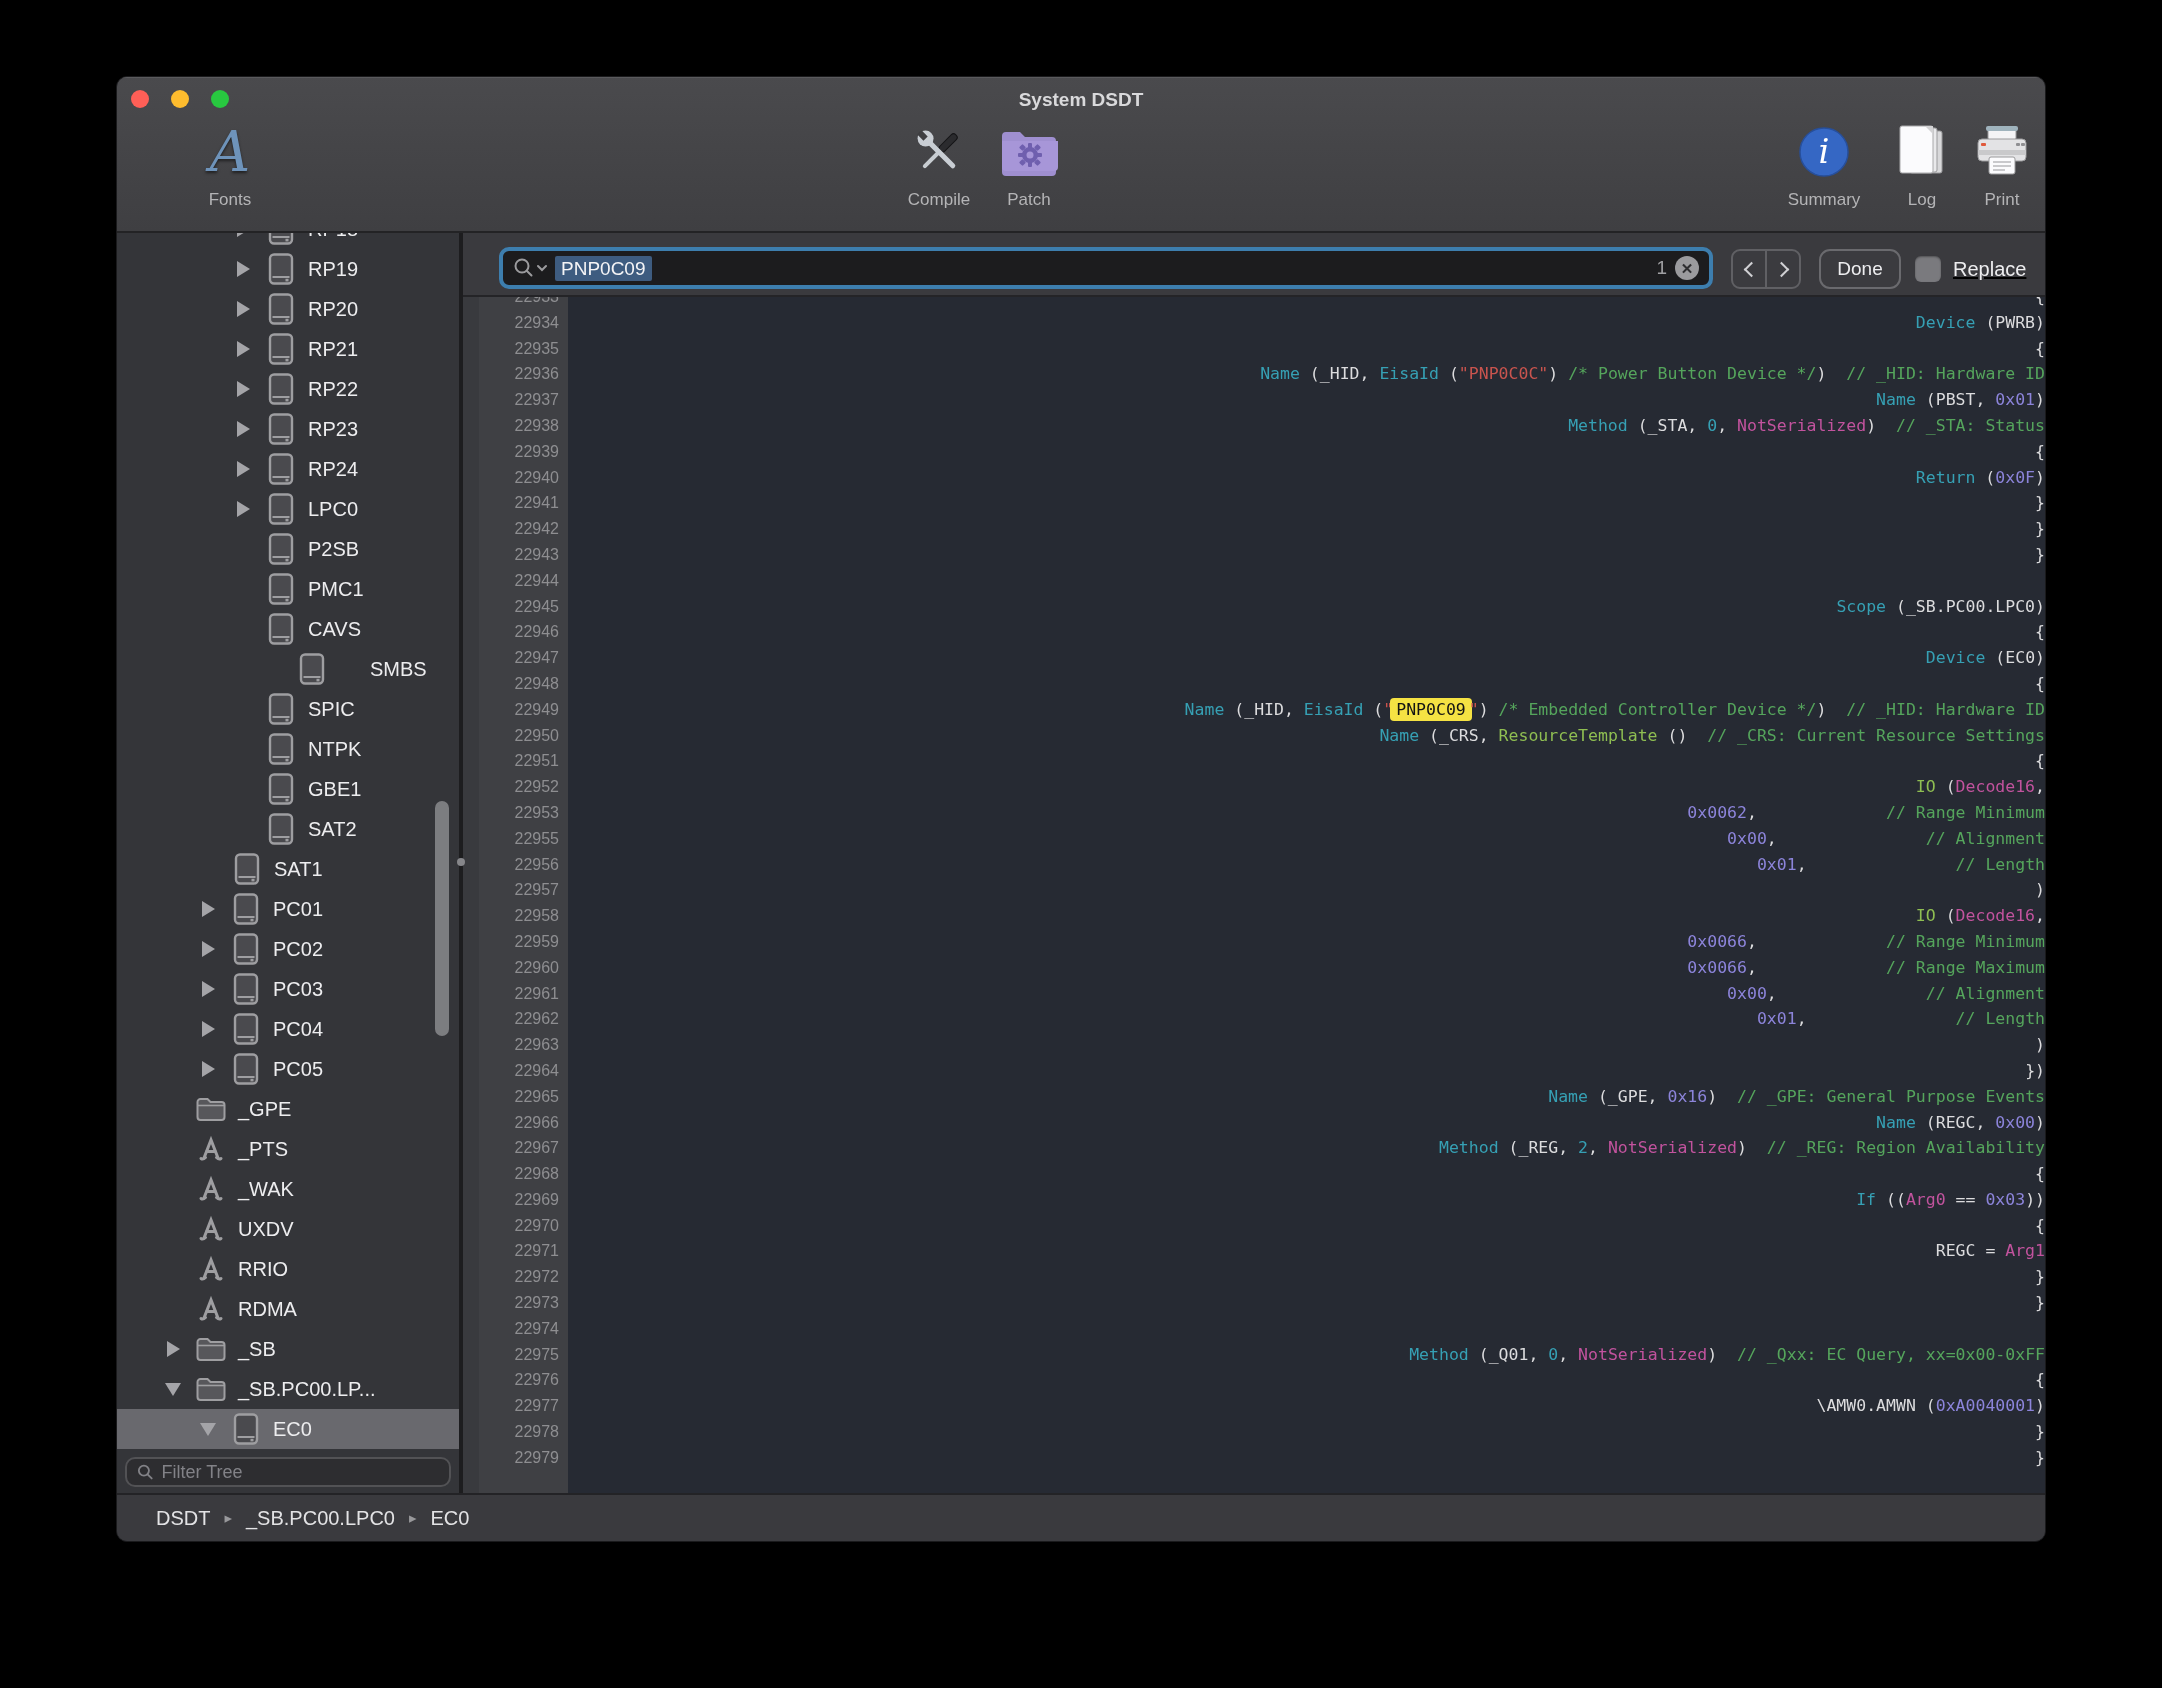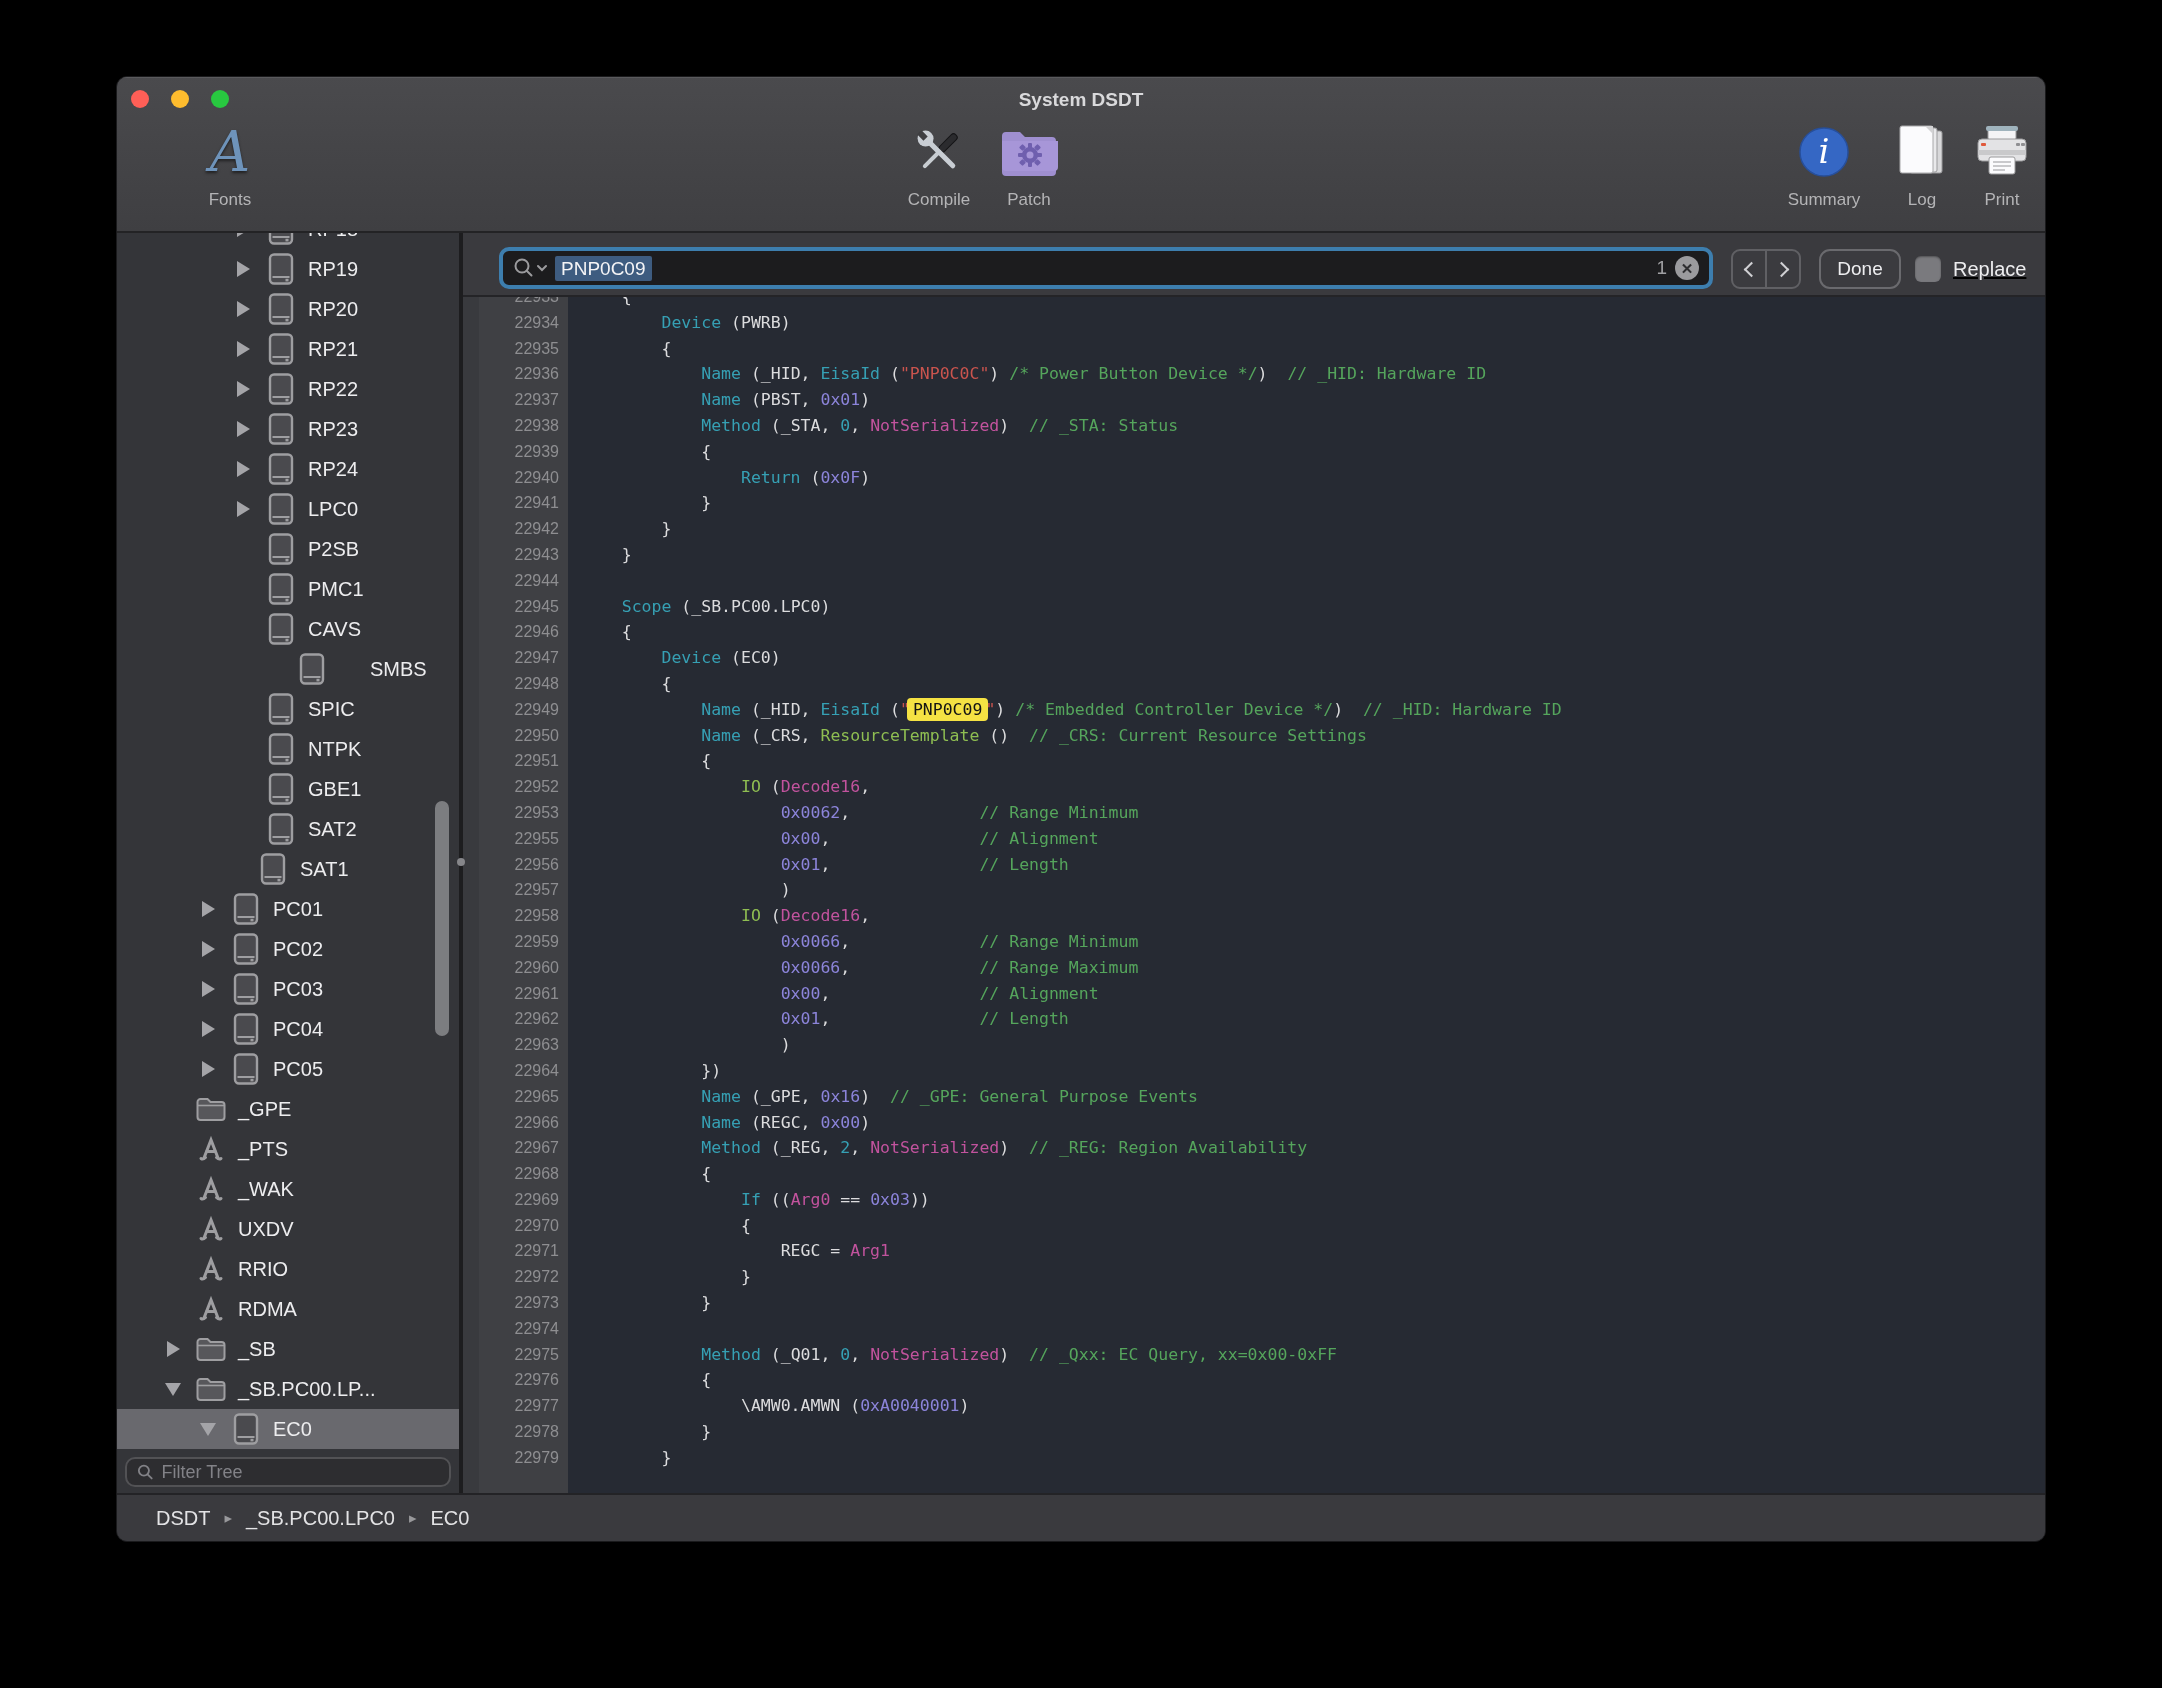--- a/index.html
+++ b/index.html
@@ -70,21 +70,21 @@
   .donebtn{position:absolute;left:1356px;top:16px;width:82px;height:40px;border:2px solid #6a6a6e;border-radius:11px;
            background:#3b3b3f;color:#ededef;font-size:19px;display:flex;align-items:center;justify-content:center;}
   .repl{position:absolute;left:1452px;top:16px;height:40px;display:flex;align-items:center;gap:12px;text-decoration:underline;}
   .checkbox{width:26px;height:26px;border-radius:6px;background:#7a7a7e;box-shadow:inset 0 1px 2px rgba(0,0,0,.35);}
   .repl .rlabel{font-size:20px;color:#ededef;}
   .codewrap{position:absolute;left:0;top:64px;right:0;bottom:0;background:var(--code-bg);overflow:hidden;}
   .leftstrip{position:absolute;left:0;top:0;bottom:0;width:16px;background:#393a3e;}
   .codearea{position:absolute;left:16px;top:0;right:0;bottom:0;overflow:hidden;}
   .gutterbg{position:absolute;left:0;top:0;bottom:0;width:89px;background:var(--gutter);}
   .lines{position:relative;margin-top:-13px;font-family:"DejaVu Sans Mono","Liberation Mono",monospace;font-size:16.5px;}
-  .crow{display:flex;height:25.8px;line-height:25.8px;}
+  .crow{display:flex;height:25.8px;line-height:25.8px;justify-content:space-between;}
   .ln{flex:0 0 89px;padding-right:9px;text-align:right;color:#8e8e91;font-size:16px;
       font-family:"Liberation Sans",sans-serif;}
   .lt{padding-left:14px;white-space:pre;}
   .tk-p{color:#dcdcde;} .tk-k{color:#36a0b4;} .tk-c{color:#55a55c;} .tk-s{color:#c9544e;}
   .tk-n{color:#8c84da;} .tk-m{color:#c2539e;} .tk-g{color:#8fbe52;}
   .tk-h{background:#f5e243;color:#141414;border-radius:4px;padding:2px 6px;margin:0 -3px;}
   
   .crumb{position:absolute;left:0;right:0;bottom:0;height:48px;background:var(--crumb);border-top:2px solid #232326;
          display:flex;align-items:center;padding-left:39px;gap:14px;font-size:20px;color:#e3e3e5;}
   .crumbsep{color:#98989b;font-size:15px;}
@@ -385,21 +385,21 @@
               <span class="disc"></span>
               <span class="nicon">
                 <svg width="26" height="32" viewBox="0 0 26 32">
                   <rect x="2" y="1.5" width="22" height="29" rx="4" fill="#4a4a4e" stroke="#9e9ea1" stroke-width="2.4"></rect>
                   <line x1="4.5" y1="24" x2="21.5" y2="24" stroke="#9e9ea1" stroke-width="2"></line>
                   <rect x="17.5" y="25.8" width="3" height="2.6" fill="#9e9ea1"></rect>
                 </svg>
               </span>
               <span class="tlabel2">SAT2</span>
             </div>
-            <div class="trow" style="padding-left: 103px;">
+            <div class="trow" style="padding-left: 77px;">
               <span class="disc"></span>
               <span class="nicon">
                 <svg width="26" height="32" viewBox="0 0 26 32">
                   <rect x="2" y="1.5" width="22" height="29" rx="4" fill="#4a4a4e" stroke="#9e9ea1" stroke-width="2.4"></rect>
                   <line x1="4.5" y1="24" x2="21.5" y2="24" stroke="#9e9ea1" stroke-width="2"></line>
                   <rect x="17.5" y="25.8" width="3" height="2.6" fill="#9e9ea1"></rect>
                 </svg>
               </span>
               <span class="tlabel2">SAT1</span>
             </div>

